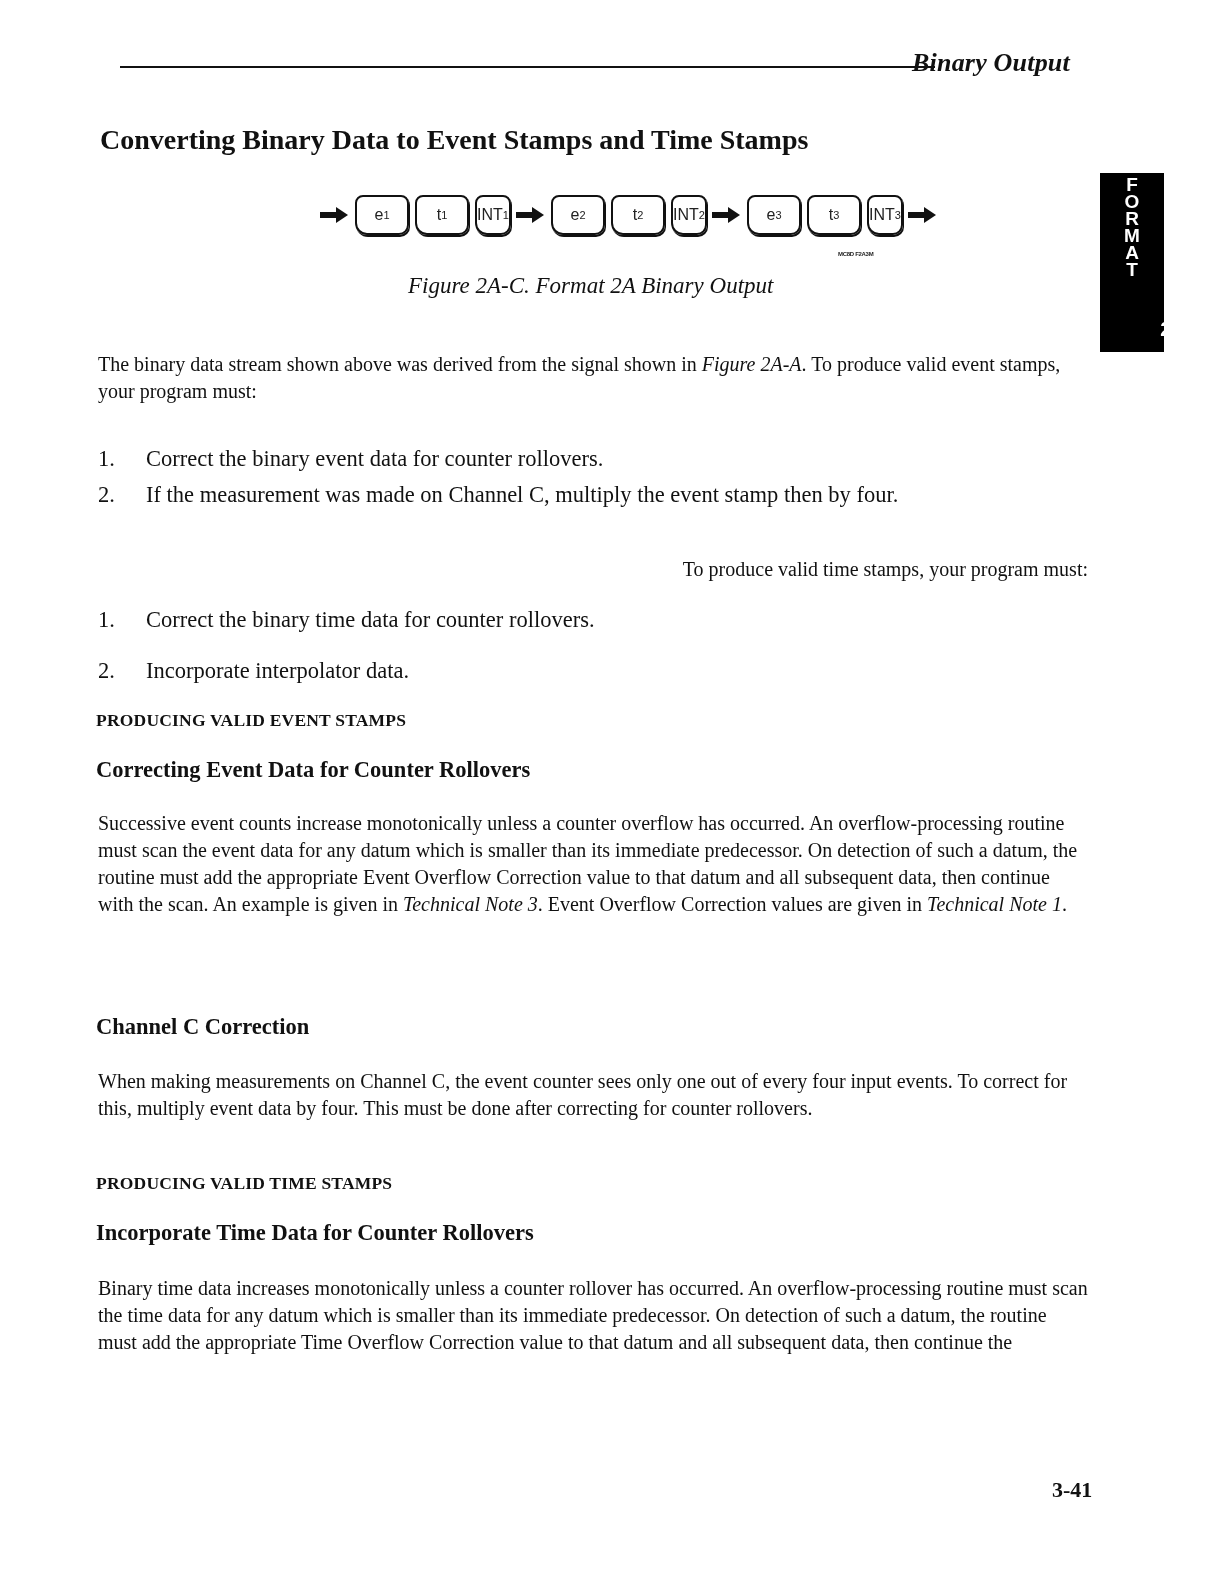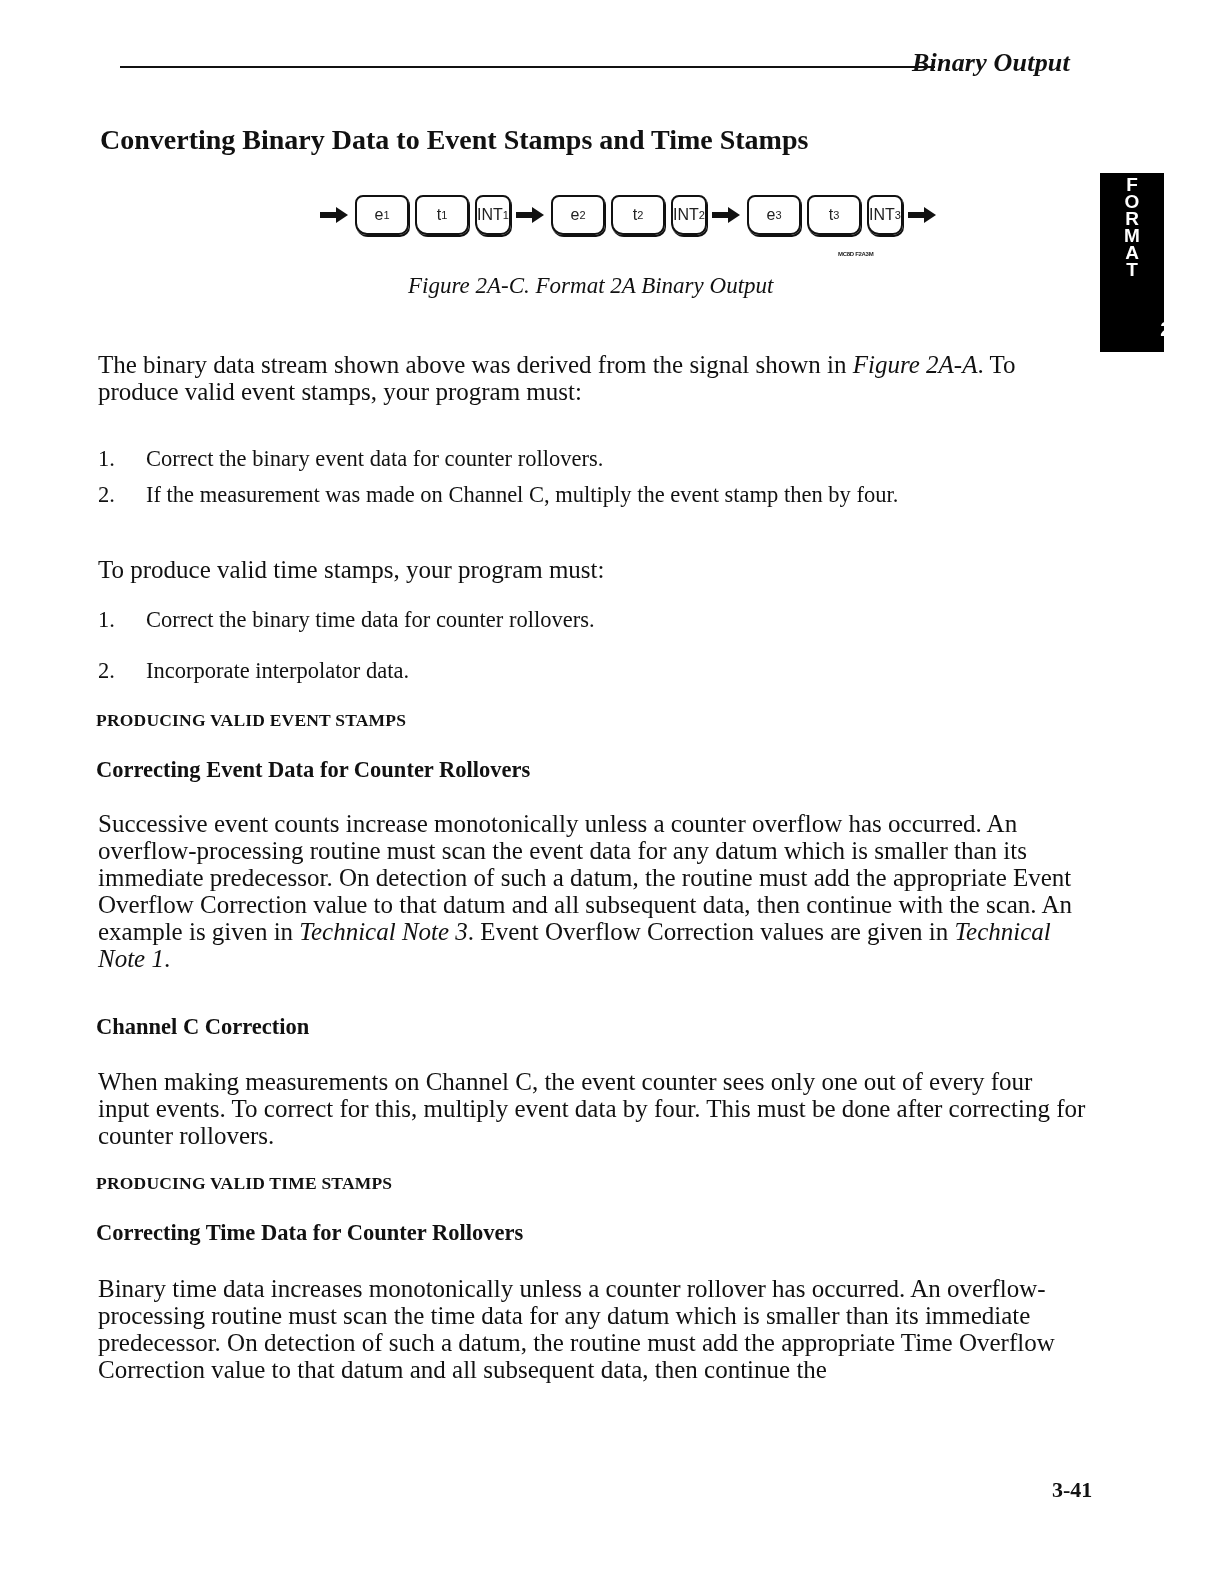--- a/index.html
+++ b/index.html
@@ -37,21 +37,21 @@
       font-family: "Liberation Sans", "DejaVu Sans", sans-serif; font-weight: bold; font-size: 19px; line-height: 17px;
     }
     .side-tab-letters span { display: block; }
     .side-tab-num {
       left: 1100px; top: 318px; width: 84px; text-align: center; color: #fff; background: transparent;
       font-family: "Liberation Sans", "DejaVu Sans", sans-serif; font-weight: bold; font-size: 20px; margin-left: 31px;
     }
     .side-tab-bottom { left: 1100px; top: 271px; width: 64px; height: 81px; background: #000; }
 
     
-    .para { left: 98px; width: 990px; font-size: 25px; line-height: 27px; }
+    .para { left: 98px; width: 990px; font-size: 20px; line-height: 27px; }
     .list-item { left: 98px; font-size: 22.5px; line-height: 27px; white-space: nowrap; }
     .list-item .num { display: inline-block; width: 48px; }
     .caps-head { left: 96px; font-size: 17.5px; font-weight: bold; letter-spacing: 0.2px; white-space: nowrap; }
     .sub-head { left: 96px; font-size: 22.5px; font-weight: bold; white-space: nowrap; }
     .page-num { left: 1052px; top: 1477px; font-size: 22px; font-weight: bold; }
     i { font-style: italic; }
   </style>
 </head>
 <body>
 
@@ -141,30 +141,30 @@
   <span>A</span>
   <span>T</span>
 </div>
 <div class="abs side-tab-num">2A</div>
 
 <div class="abs para" style="top:351px;"><span>The binary data stream shown above was derived from the signal shown in </span><i>Figure 2A-A</i><span>. To produce valid event stamps, your program must:</span></div>
 
 <div class="abs list-item" style="top:445px;"><span class="num">1.</span><span>Correct the binary event data for counter rollovers.</span></div>
 <div class="abs list-item" style="top:481px;"><span class="num">2.</span><span>If the measurement was made on Channel C, multiply the event stamp then by four.</span></div>
 
-<div class="abs para" style="top:556px;">To produce valid time stamps, your program must:</div>
+<div class="abs para" style="top:556px;text-align:right;">To produce valid time stamps, your program must:</div>
 
 <div class="abs list-item" style="top:606px;"><span class="num">1.</span><span>Correct the binary time data for counter rollovers.</span></div>
 <div class="abs list-item" style="top:657px;"><span class="num">2.</span><span>Incorporate interpolator data.</span></div>
 
 <div class="abs caps-head" style="top:710px;">PRODUCING VALID EVENT STAMPS</div>
 <div class="abs sub-head" style="top:757px;">Correcting Event Data for Counter Rollovers</div>
 
 <div class="abs para" style="top:810px;"><span>Successive event counts increase monotonically unless a counter overflow has occurred. An overflow-processing routine must scan the event data for any datum which is smaller than its immediate predecessor. On detection of such a datum, the routine must add the appropriate Event Overflow Correction value to that datum and all subsequent data, then continue with the scan. An example is given in </span><i>Technical Note 3</i><span>. Event Overflow Correction values are given in </span><i>Technical Note 1</i><span>.</span></div>
 
 <div class="abs sub-head" style="top:1014px;">Channel C Correction</div>
 <div class="abs para" style="top:1068px;">When making measurements on Channel C, the event counter sees only one out of every four input events. To correct for this, multiply event data by four. This must be done after correcting for counter rollovers.</div>
 
 <div class="abs caps-head" style="top:1173px;">PRODUCING VALID TIME STAMPS</div>
-<div class="abs sub-head" style="top:1220px;">Correcting Time Data for Counter Rollovers</div>
+<div class="abs sub-head" style="top:1220px;">Incorporate Time Data for Counter Rollovers</div>
 <div class="abs para" style="top:1275px;">Binary time data increases monotonically unless a counter rollover has occurred. An overflow-processing routine must scan the time data for any datum which is smaller than its immediate predecessor. On detection of such a datum, the routine must add the appropriate Time Overflow Correction value to that datum and all subsequent data, then continue the</div>
 
 <div class="abs page-num">3-41</div>
 
 </body></html>

